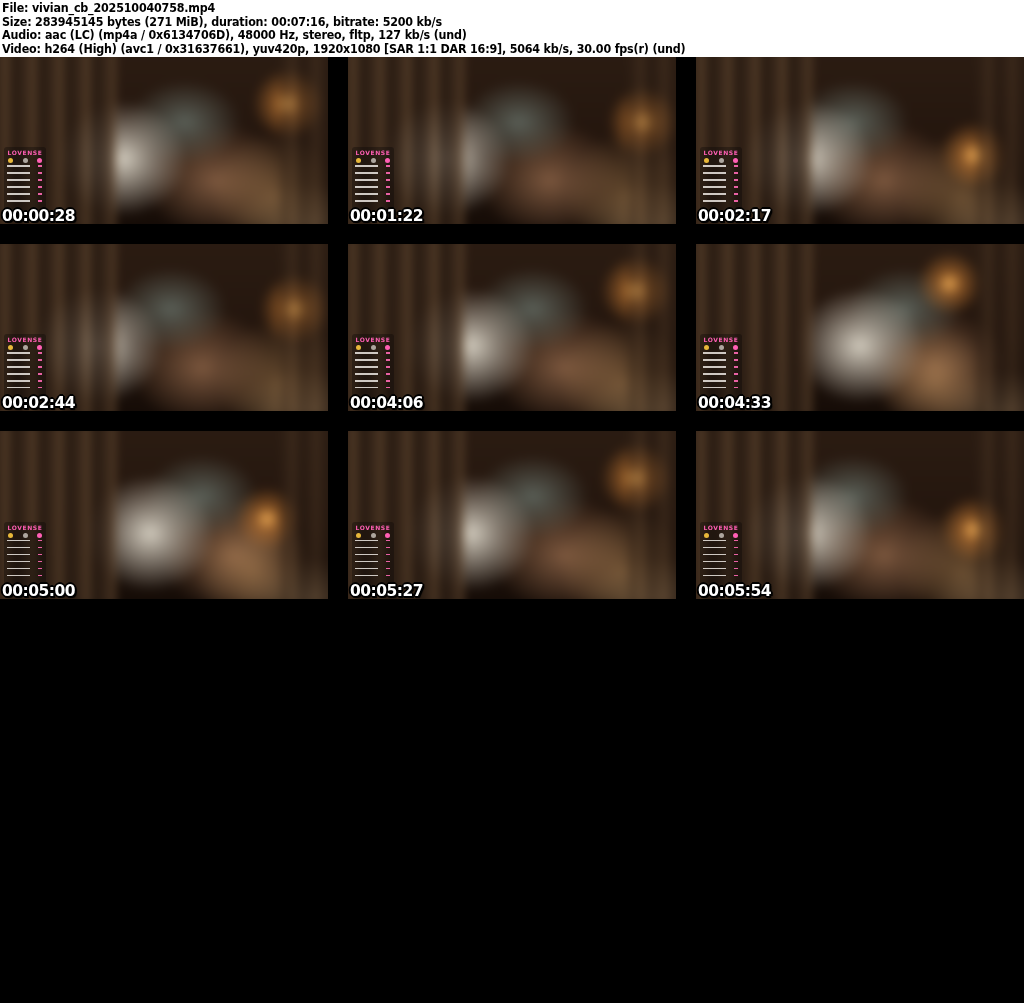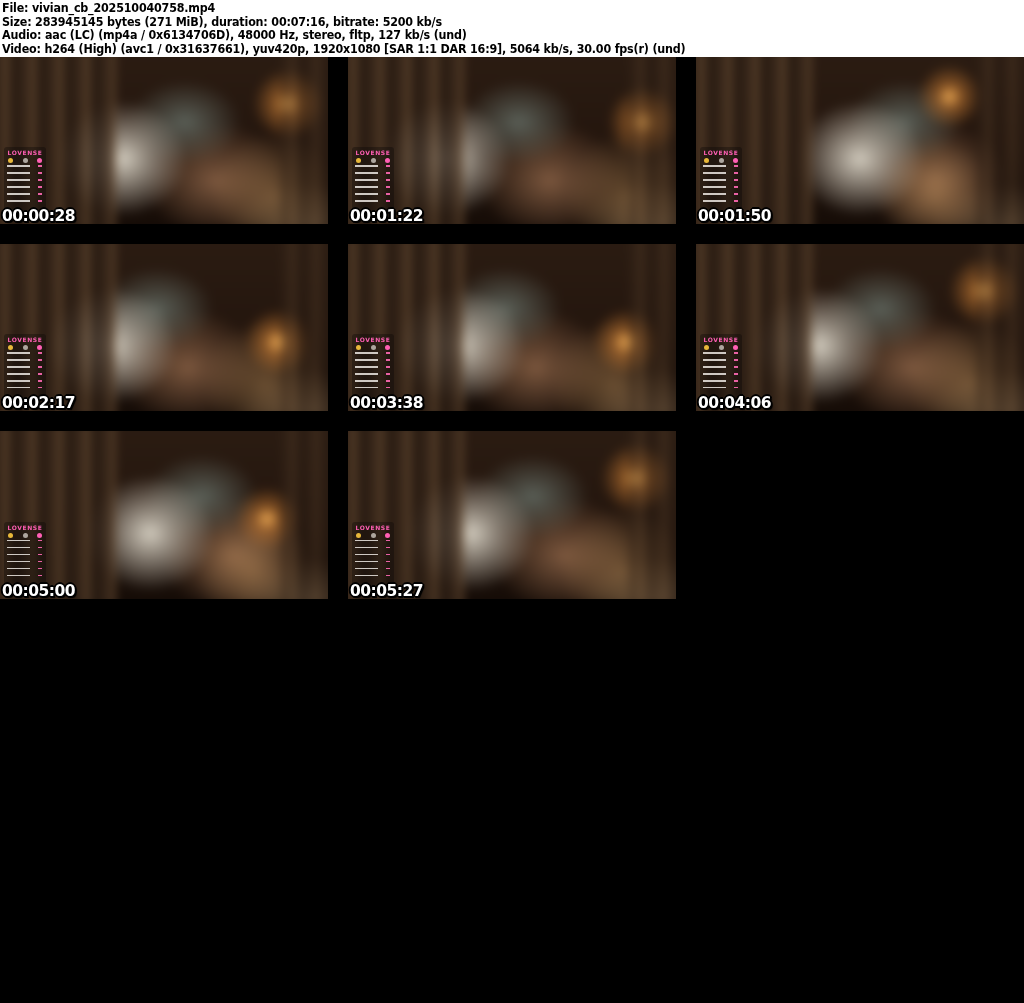--- a/index.html
+++ b/index.html
@@ -129,103 +129,116 @@
       <div class="tip-icons">
           <i class="i-token"></i>
           <i class="i-goal"></i>
           <i class="i-heart"></i>
         </div>
       <div class="tip-rows"></div>
     </div>
     <span class="ts">00:01:22</span>
   </div>
 
+
+  <div class="thumb">
+    <div class="scene v4"></div>
+    <div class="tipmenu">
+      <span class="tip-title">LOVENSE</span>
+      <div class="tip-icons">
+          <i class="i-token"></i>
+          <i class="i-goal"></i>
+          <i class="i-heart"></i>
+        </div>
+      <div class="tip-rows"></div>
+    </div>
+    <span class="ts">00:02:17</span>
+  </div>
+
+  <div class="thumb">
+    <div class="scene v2"></div>
+    <div class="tipmenu">
+      <span class="tip-title">LOVENSE</span>
+      <div class="tip-icons">
+          <i class="i-token"></i>
+          <i class="i-goal"></i>
+          <i class="i-heart"></i>
+        </div>
+      <div class="tip-rows"></div>
+    </div>
+    <span class="ts">00:02:44</span>
+  </div>
+
+
+
+  <div class="thumb">
+    <div class="scene v0"></div>
+    <div class="tipmenu">
+      <span class="tip-title">LOVENSE</span>
+      <div class="tip-icons">
+          <i class="i-token"></i>
+          <i class="i-goal"></i>
+          <i class="i-heart"></i>
+        </div>
+      <div class="tip-rows"></div>
+    </div>
+    <span class="ts">00:04:06</span>
+  </div>
+
   <div class="thumb">
     <div class="scene v3"></div>
     <div class="tipmenu">
       <span class="tip-title">LOVENSE</span>
       <div class="tip-icons">
           <i class="i-token"></i>
           <i class="i-goal"></i>
           <i class="i-heart"></i>
         </div>
       <div class="tip-rows"></div>
     </div>
-    <span class="ts">00:01:50</span>
+    <span class="ts">00:04:33</span>
+  </div>
+
+  <div class="thumb">
+    <div class="scene v1"></div>
+    <div class="tipmenu">
+      <span class="tip-title">LOVENSE</span>
+      <div class="tip-icons">
+          <i class="i-token"></i>
+          <i class="i-goal"></i>
+          <i class="i-heart"></i>
+        </div>
+      <div class="tip-rows"></div>
+    </div>
+    <span class="ts">00:05:00</span>
+  </div>
+
+  <div class="thumb">
+    <div class="scene v0"></div>
+    <div class="tipmenu">
+      <span class="tip-title">LOVENSE</span>
+      <div class="tip-icons">
+          <i class="i-token"></i>
+          <i class="i-goal"></i>
+          <i class="i-heart"></i>
+        </div>
+      <div class="tip-rows"></div>
+    </div>
+    <span class="ts">00:05:27</span>
   </div>
 
   <div class="thumb">
     <div class="scene v4"></div>
     <div class="tipmenu">
       <span class="tip-title">LOVENSE</span>
       <div class="tip-icons">
           <i class="i-token"></i>
           <i class="i-goal"></i>
           <i class="i-heart"></i>
         </div>
       <div class="tip-rows"></div>
     </div>
-    <span class="ts">00:02:17</span>
-  </div>
-
-
-
-  <div class="thumb">
-    <div class="scene v4"></div>
-    <div class="tipmenu">
-      <span class="tip-title">LOVENSE</span>
-      <div class="tip-icons">
-          <i class="i-token"></i>
-          <i class="i-goal"></i>
-          <i class="i-heart"></i>
-        </div>
-      <div class="tip-rows"></div>
-    </div>
-    <span class="ts">00:03:38</span>
-  </div>
-
-  <div class="thumb">
-    <div class="scene v0"></div>
-    <div class="tipmenu">
-      <span class="tip-title">LOVENSE</span>
-      <div class="tip-icons">
-          <i class="i-token"></i>
-          <i class="i-goal"></i>
-          <i class="i-heart"></i>
-        </div>
-      <div class="tip-rows"></div>
-    </div>
-    <span class="ts">00:04:06</span>
-  </div>
-
-
-  <div class="thumb">
-    <div class="scene v1"></div>
-    <div class="tipmenu">
-      <span class="tip-title">LOVENSE</span>
-      <div class="tip-icons">
-          <i class="i-token"></i>
-          <i class="i-goal"></i>
-          <i class="i-heart"></i>
-        </div>
-      <div class="tip-rows"></div>
-    </div>
-    <span class="ts">00:05:00</span>
-  </div>
-
-  <div class="thumb">
-    <div class="scene v0"></div>
-    <div class="tipmenu">
-      <span class="tip-title">LOVENSE</span>
-      <div class="tip-icons">
-          <i class="i-token"></i>
-          <i class="i-goal"></i>
-          <i class="i-heart"></i>
-        </div>
-      <div class="tip-rows"></div>
-    </div>
-    <span class="ts">00:05:27</span>
-  </div>
-
+    <span class="ts">00:05:54</span>
+  </div>
 
 
 
 </div>
 
 </body></html>

